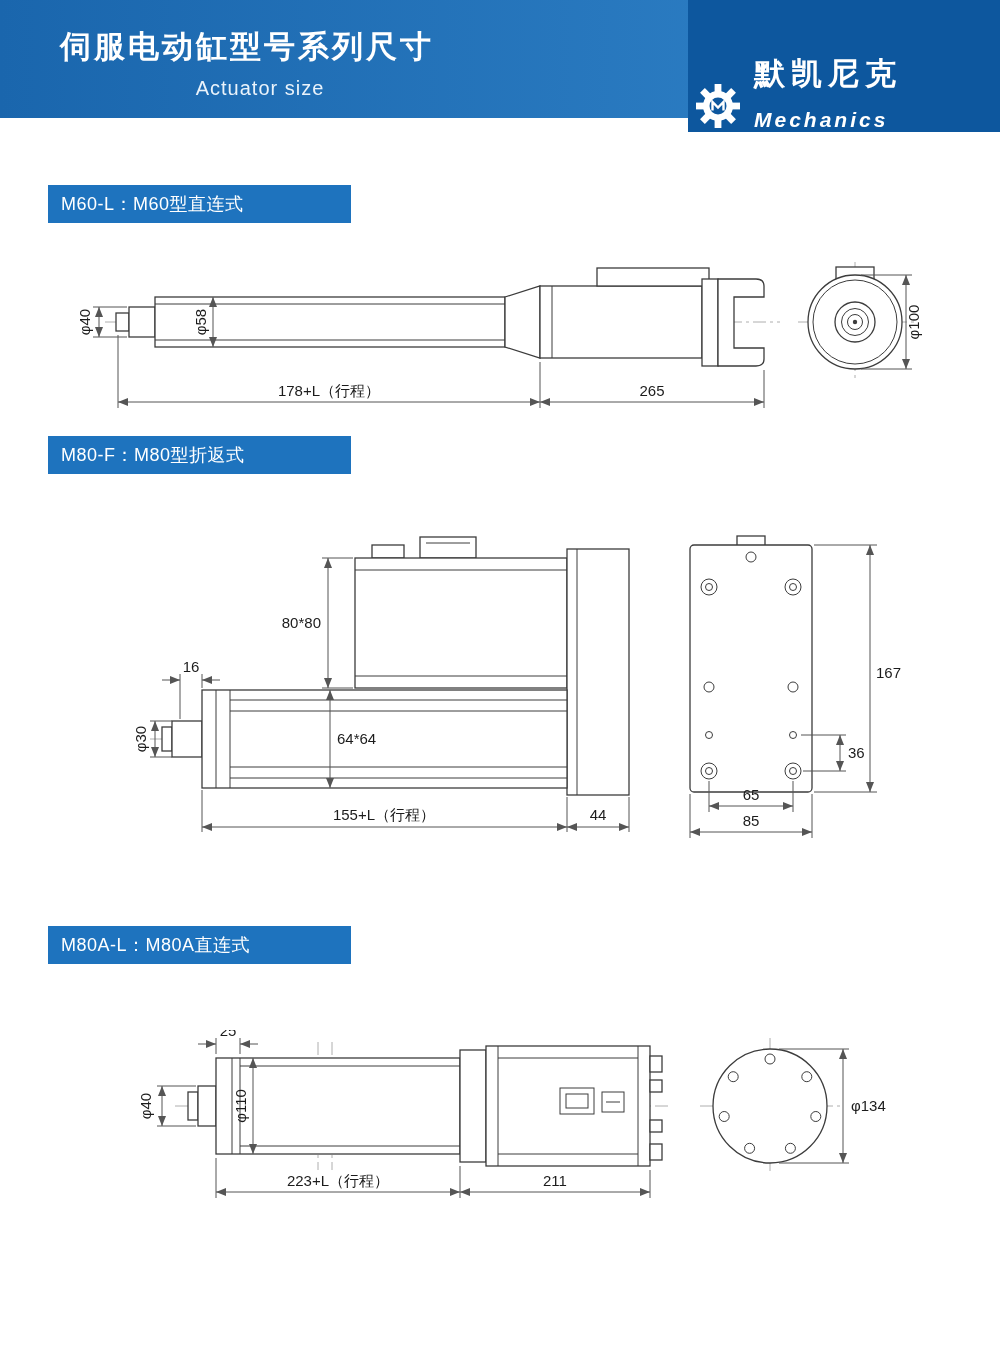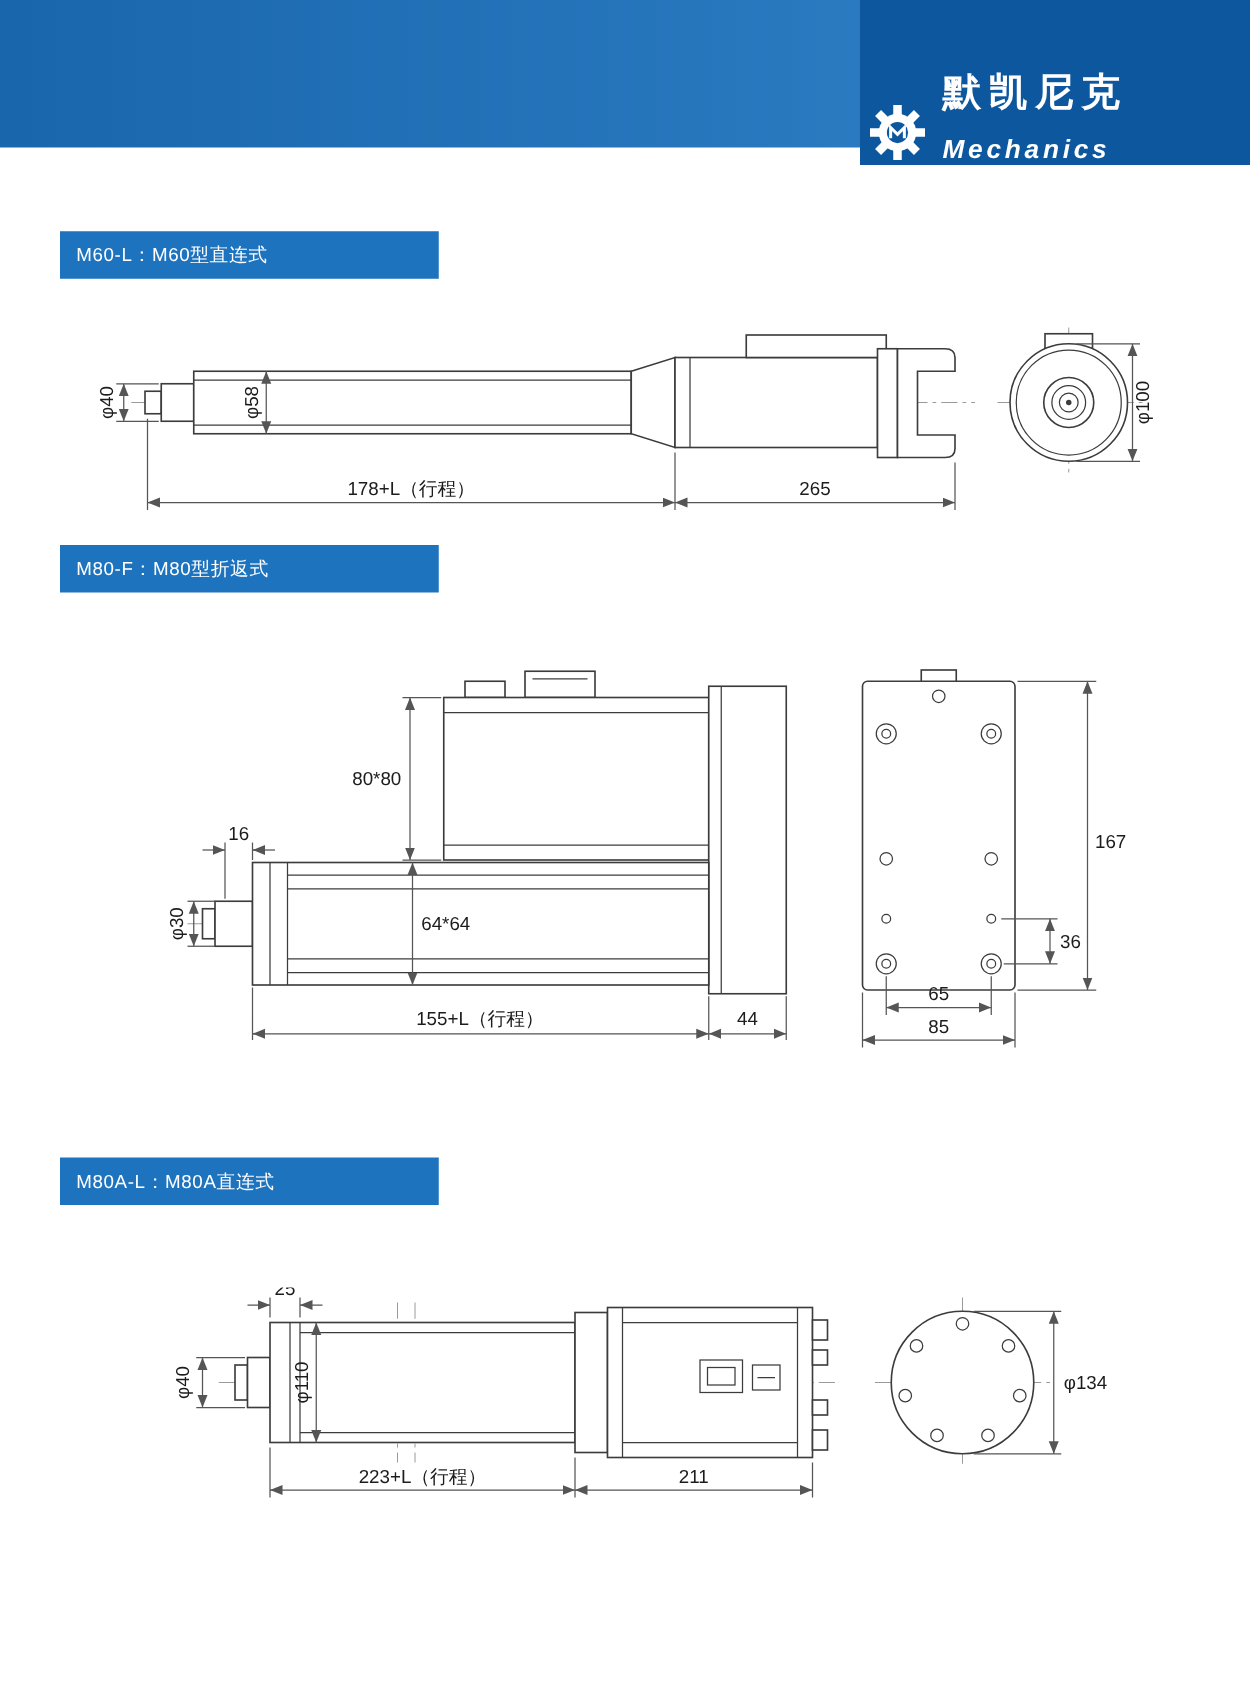--- a/index.html
+++ b/index.html
@@ -10,34 +10,38 @@
           background:linear-gradient(90deg,#1a66ad 0%,#2b7cc2 75%)}
   .titlewrap{position:absolute;left:60px;top:26px;width:400px}
   .titlewrap h1{color:#fff;font-size:31px;font-weight:bold;letter-spacing:3px;white-space:nowrap}
   .sub{color:#eaf3fb;font-size:20px;text-align:center;margin-top:9px;letter-spacing:1px}
   .logopanel{position:absolute;right:0;top:0;width:312px;height:132px;background:#0d579e;
              display:flex;align-items:flex-end;padding-left:4px;gap:10px}
   .logotext{display:flex;flex-direction:column}
   .cn{color:#fff;font-size:31px;font-weight:bold;letter-spacing:6px;line-height:1.1}
   .en{color:#fff;font-size:21px;font-style:italic;font-weight:bold;letter-spacing:3px;margin-top:17px}
   .badge{position:absolute;left:48px;width:303px;height:38px;background:#1e73be;color:#fff;
-         font-size:15px;display:flex;align-items:center;padding-left:13px;letter-spacing:.5px}
+         font-size:18px;display:flex;align-items:center;padding-left:13px;letter-spacing:.5px}
   #b1{top:185px}#b2{top:436px}#b3{top:926px}
   .draw{position:absolute;left:60px}
   #d1{top:250px}#d2{top:530px}#d3{top:1030px}
   .p{fill:#fff;stroke:#3c3c3c;stroke-width:1.3}
   .ln{fill:none;stroke:#3c3c3c;stroke-width:1}
   .d{fill:none;stroke:#555;stroke-width:1}
   .cl{fill:none;stroke:#9a9a9a;stroke-width:.8;stroke-dasharray:13 4 3 4}
   .dt{font-family:"Liberation Sans",sans-serif;font-size:15px;fill:#1c1c1c}
 </style>
 </head>
 <body>
 
 <header class="topbar">
+  <div class="titlewrap">
+    <h1>伺服电动缸型号系列尺寸</h1>
+    <div class="sub">Actuator size</div>
+  </div>
   <div class="logopanel">
     <svg width="52" height="52" viewBox="-26 -26 52 52">
       <g fill="#ffffff">
         <rect x="-3.4" y="-22" width="6.8" height="9"></rect>
         <rect x="-3.4" y="-22" width="6.8" height="9" transform="rotate(45)"></rect>
         <rect x="-3.4" y="-22" width="6.8" height="9" transform="rotate(90)"></rect>
         <rect x="-3.4" y="-22" width="6.8" height="9" transform="rotate(135)"></rect>
         <rect x="-3.4" y="-22" width="6.8" height="9" transform="rotate(180)"></rect>
         <rect x="-3.4" y="-22" width="6.8" height="9" transform="rotate(225)"></rect>
         <rect x="-3.4" y="-22" width="6.8" height="9" transform="rotate(270)"></rect>

